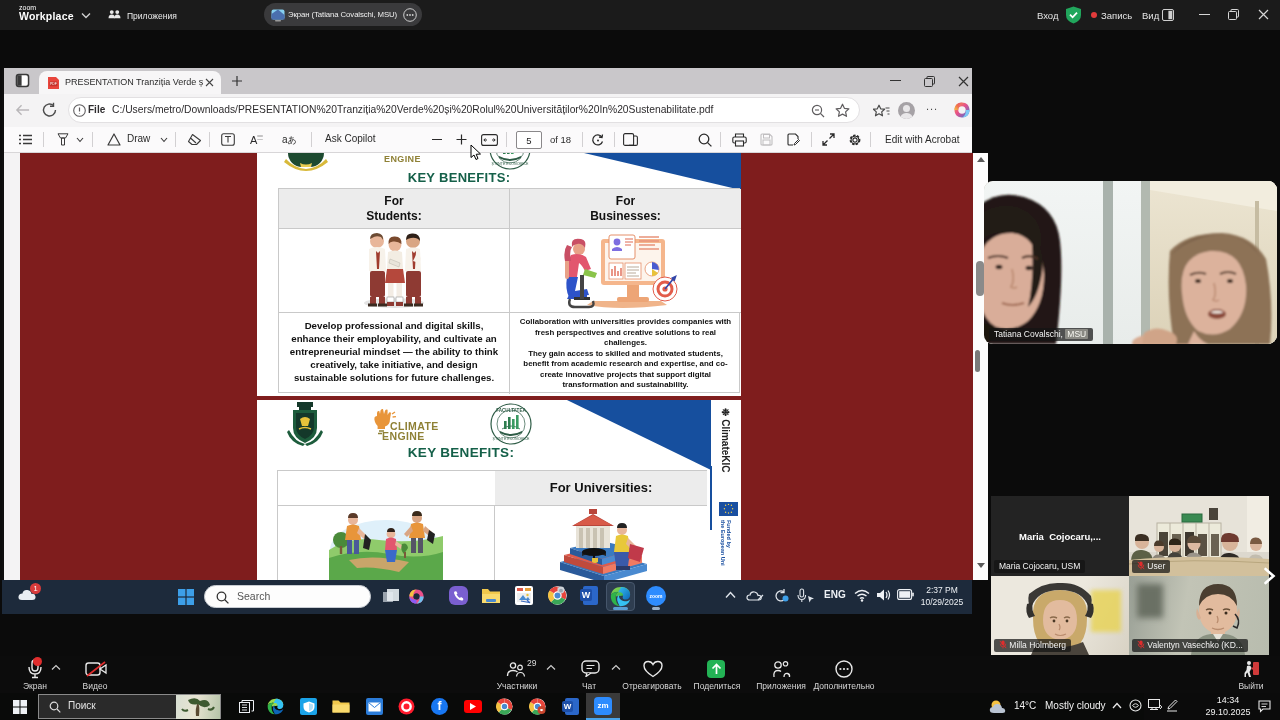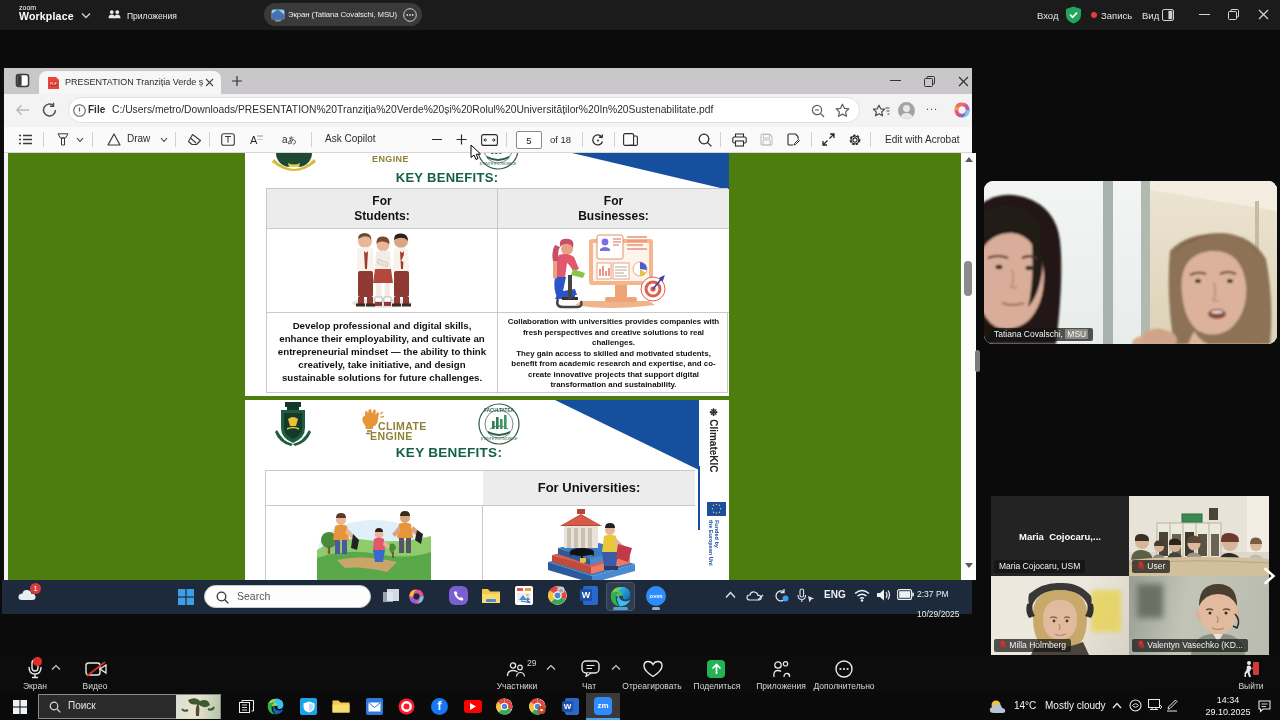--- a/index.html
+++ b/index.html
@@ -11,21 +11,21 @@
 #topbar .zlogo b{display:block;font-size:10.5px;line-height:11px;font-weight:600;letter-spacing:.2px;}
 #pill{left:264px;top:3px;width:158px;height:23px;background:#3a3a3c;border-radius:13px;color:#efefef;font-size:7.8px;letter-spacing:-0.1px;line-height:23px;}
 
 #share{left:2px;top:68px;width:970px;height:546px;background:#0e0e0e;}
 #browser{left:2px;top:0;width:968px;height:512px;background:#f4f3f4;}
 #tabbar{left:0;top:0;width:968px;height:26px;background:#c9c7ca;}
 #tab{left:35px;top:3px;width:182px;height:23px;background:#f7f6f7;border-radius:8px 8px 0 0;}
 #addr{left:0;top:26px;width:968px;height:33px;background:#f4f3f4;}
 #addrfield{left:64px;top:3px;width:792px;height:26px;background:#fff;border:1px solid #e2e0e2;border-radius:13px;}
 #pdfbar{left:0;top:59px;width:968px;height:26px;background:#fbfafb;border-bottom:1px solid #d8d6d8;}
-#pdfview{left:4px;top:85px;width:968px;height:427px;background:#4d7c0f;overflow:hidden;}
+#pdfview{left:16px;top:85px;width:968px;height:427px;background:#7f1d1d;overflow:hidden;}
 
 .page{background:#fff;position:absolute;left:237px;width:484px;}
 
 #wtask{left:0;top:512px;width:970px;height:34px;background:#1d2a3b;}
 
 #vid1{left:984px;top:181px;width:293px;height:163px;background:#b9b2a4;overflow:hidden;}
 #grid{left:991px;top:496px;width:278px;height:159px;background:#111;overflow:hidden;}
 .vlabel{position:absolute;background:rgba(20,20,20,.72);color:#f2f2f2;font-size:8.5px;line-height:13px;padding:0 5px;border-radius:2px;white-space:nowrap;}
 
 #ctrl{left:0;top:656px;width:1280px;height:37px;background:#0c0c0c;}
@@ -593,21 +593,21 @@
         </svg>
        <svg class="abs" style="left:874px;top:8px" width="15" height="14" viewBox="0 0 15 14">
           <path d="M1 5 H4 L8 1.5 V12.5 L4 9 H1 Z" fill="#eef1f5"></path>
           <path d="M10 4 Q12 7 10 10 M12 2.5 Q15 7 12 11.5" stroke="#eef1f5" stroke-width="1.2" fill="none"></path>
         </svg>
        <svg class="abs" style="left:895px;top:9px" width="17" height="11" viewBox="0 0 17 11">
           <rect x="0.6" y="0.6" width="14" height="9.8" rx="2" stroke="#eef1f5" stroke-width="1.1" fill="none"></rect>
           <rect x="2.2" y="2.2" width="11" height="6.6" fill="#eef1f5"></rect>
           <rect x="15.2" y="3.5" width="1.6" height="4" rx="0.8" fill="#eef1f5"></rect>
         </svg>
-       <div class="abs" style="left:915px;top:4px;width:50px;text-align:left;color:#eef1f5;font-size:8.5px;line-height:20px;">2:37 PM<br>10/29/2025</div>
+       <div class="abs" style="left:915px;top:4px;width:50px;text-align:center;color:#eef1f5;font-size:8.5px;line-height:12px;">2:37 PM<br>10/29/2025</div>
      </div>
   </div>
   <div class="abs" id="vid1" style="border-radius:9px;">
     <div class="abs" style="left:0;top:0;width:293px;height:163px;background:linear-gradient(180deg,#f2f5f4,#e8ecea);"></div>
     <div class="abs" style="left:119px;top:0;width:10px;height:163px;background:#a9b2ac;"></div>
     <div class="abs" style="left:157px;top:0;width:9px;height:163px;background:#b2b9b0;"></div>
     <div class="abs" style="left:166px;top:0;width:127px;height:163px;background:linear-gradient(180deg,#ece5d2,#dcd2b8);"></div>
     <div class="abs" style="left:166px;top:0;width:127px;height:30px;background:#f2edde;clip-path:polygon(0 30%,100% 100%,100% 0,0 0);"></div>
     <div class="abs" style="left:271px;top:20px;width:4px;height:143px;background:#c6bca2;"></div>
     <svg class="abs" style="left:0;top:0" width="293" height="163" viewBox="0 0 293 163">

